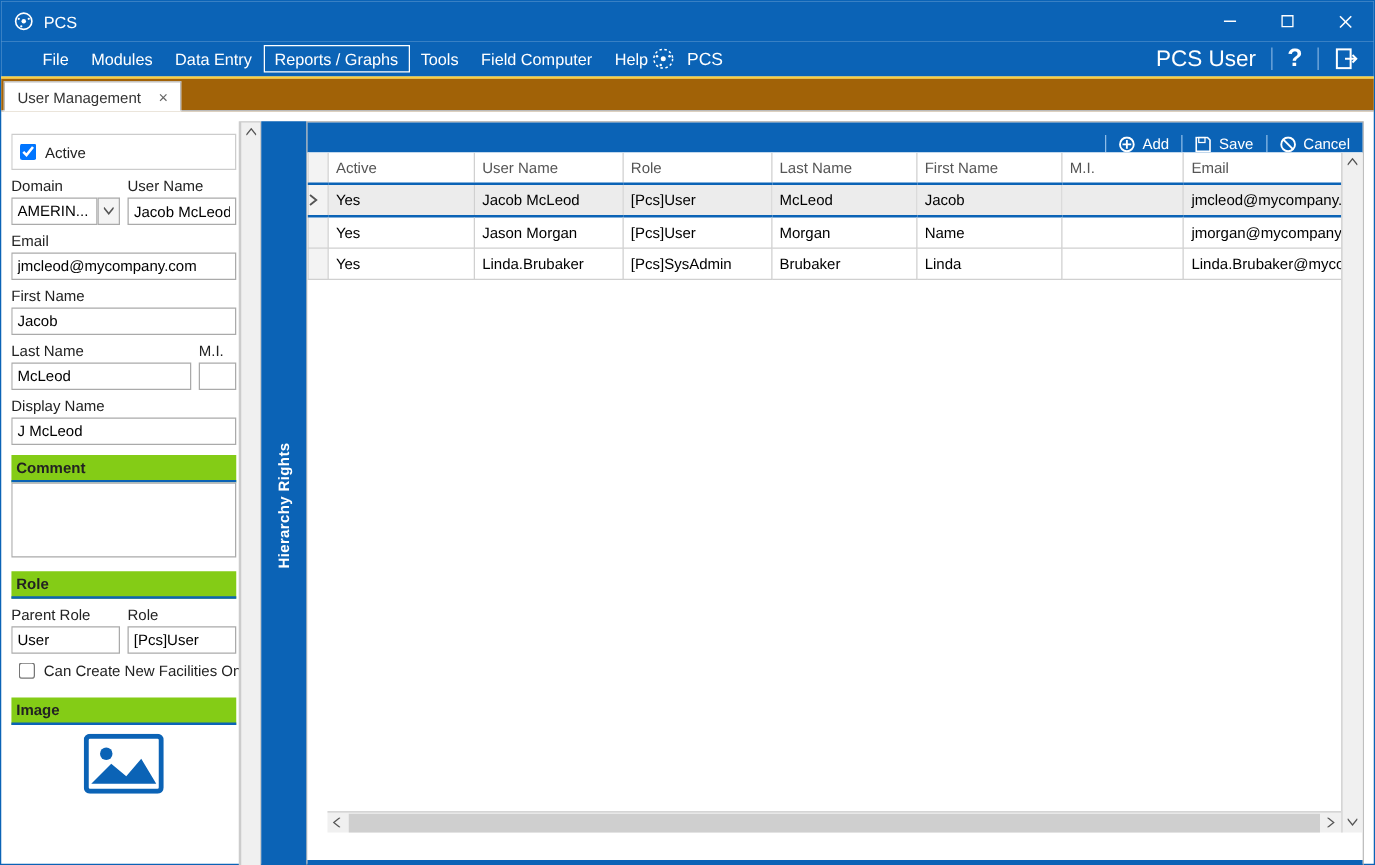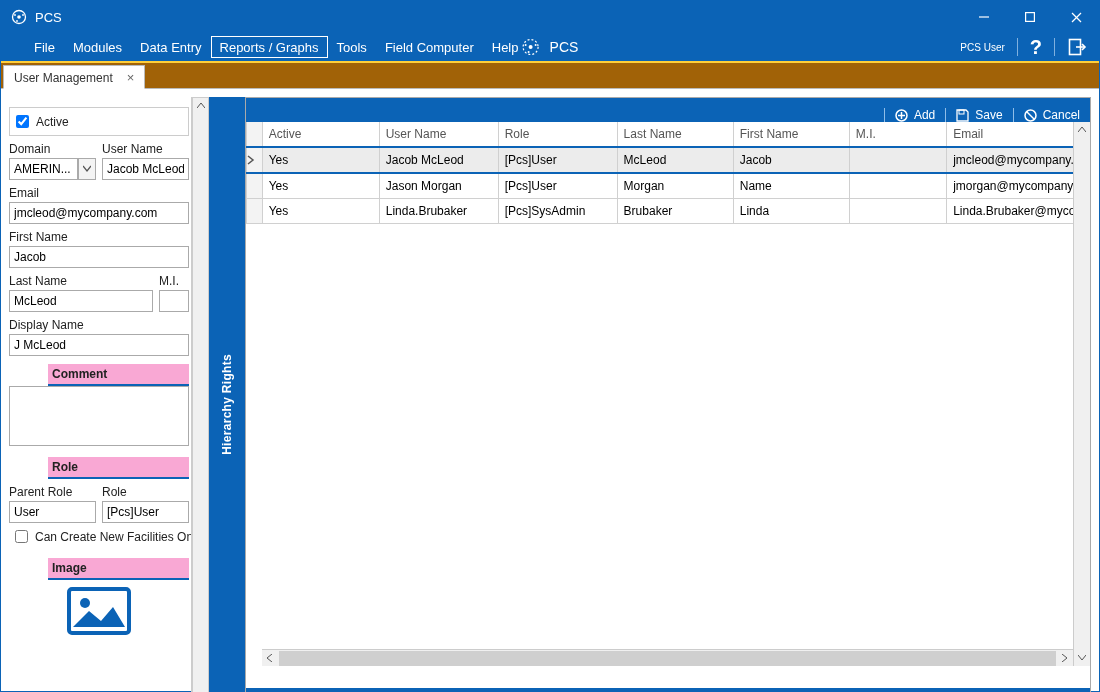--- a/index.html
+++ b/index.html
@@ -53,21 +53,21 @@
   .grid-hscroll .stub{ width:16px; display:flex; align-items:center; justify-content:center; cursor:pointer;}
   .grid-hscroll .thumb { flex:1; height:15px; margin:0 1px; background:#cfcfcf; }
   .statusbar { height:22px; background:#0b63b6; color:#fff; display:flex; align-items:center; justify-content:flex-end; padding:0 12px; gap:8px; font-size:12px;}
   
   .form { font-size:12px; color:#222; }
   .form label{ display:block; margin-top:6px; margin-bottom:2px; }
   .form input[type=text], .form select, .form textarea { width:100%; border:1px solid #aaa; padding:3px 4px; font-family:inherit; font-size:12px;}
   .form textarea{ height:60px; resize:none;}
   .row2 { display:flex; gap:6px; }
   .row2 > div { flex:1; }
-  .sectionhdr { background:#f9a8d4; font-weight:bold; padding:3px 4px; border-bottom:2px solid #0b63b6; margin-top:8px;margin-left:39px;}
+  .sectionhdr { background:#84cc16; font-weight:bold; padding:3px 4px; border-bottom:2px solid #0b63b6; margin-top:8px;}
   .checkbox { display:flex; align-items:center; gap:4px; padding:4px 2px;}
   .checkbox input{ width:13px; height:13px;}
   .imgph { margin:6px auto 0 auto; width:80px; height:50px; display:flex; align-items:center; justify-content:center; color:#0b63b6;}
   .combo { display:flex;}
   .combo input{ flex:1; border-right:none;}
   .combo .dd{ width:18px; border:1px solid #aaa; display:flex; align-items:center; justify-content:center; background:#f4f4f4; cursor:pointer;}
   svg{ display:block; }
 </style>
 </head>
 <body>
@@ -123,21 +123,21 @@
             <circle cx="9" cy="9" r="7.5" fill="none" stroke="#fff" stroke-width="1.2" stroke-dasharray="2 2"></circle>
             <circle cx="9" cy="9" r="2" fill="#fff"></circle>
             <circle cx="4" cy="7" r="1" fill="#fff"></circle>
             <circle cx="14" cy="7" r="1" fill="#fff"></circle>
             <circle cx="7" cy="14" r="1" fill="#fff"></circle>
           </svg>
       </span>
       <span style="color:#fff;">PCS</span>
     </div>
     <div class="right">
-      <span style="font-size:10px;">PCS User</span>
+      <span style="font-size:18px;">PCS User</span>
       <span class="divider"></span>
       <span style="font-size:20px; font-weight:bold;">?</span>
       <span class="divider"></span>
       <span>
         <svg width="20" height="20" viewBox="0 0 20 20">
             <rect x="2.5" y="2.5" width="11" height="15" fill="none" stroke="#fff" stroke-width="1.6"></rect>
             <line x1="9" y1="10" x2="18" y2="10" stroke="#fff" stroke-width="1.6"></line>
             <polyline points="15,7 18,10 15,13" fill="none" stroke="#fff" stroke-width="1.6"></polyline>
           </svg>
       </span>

